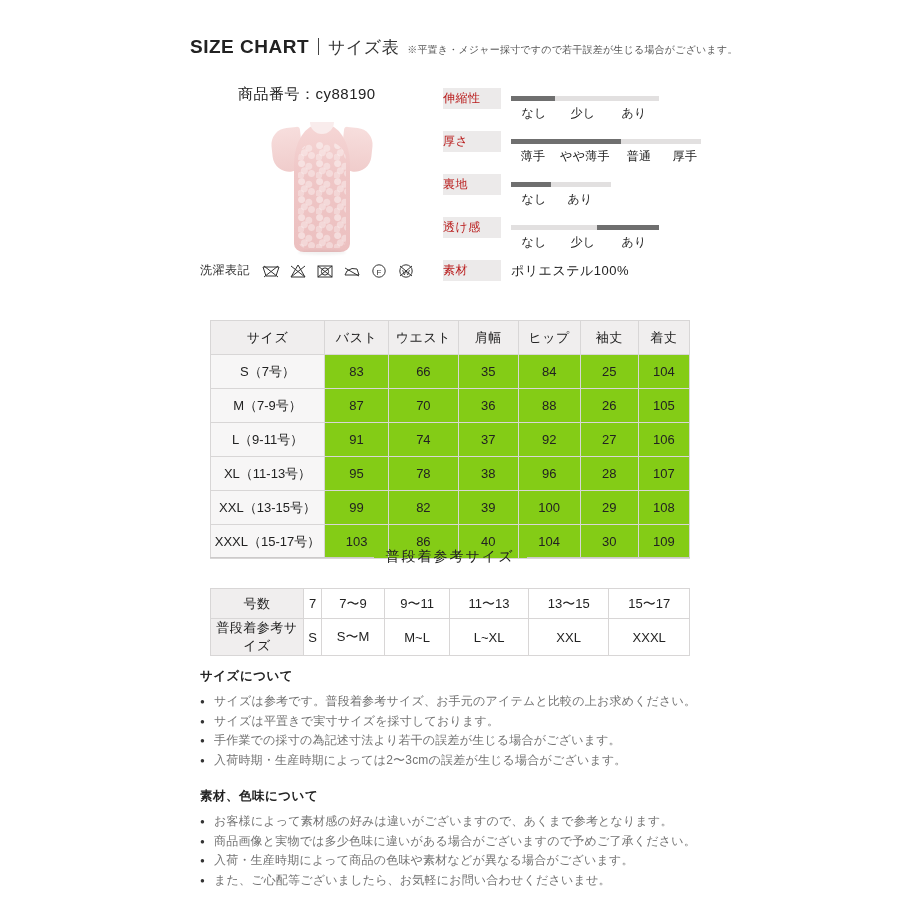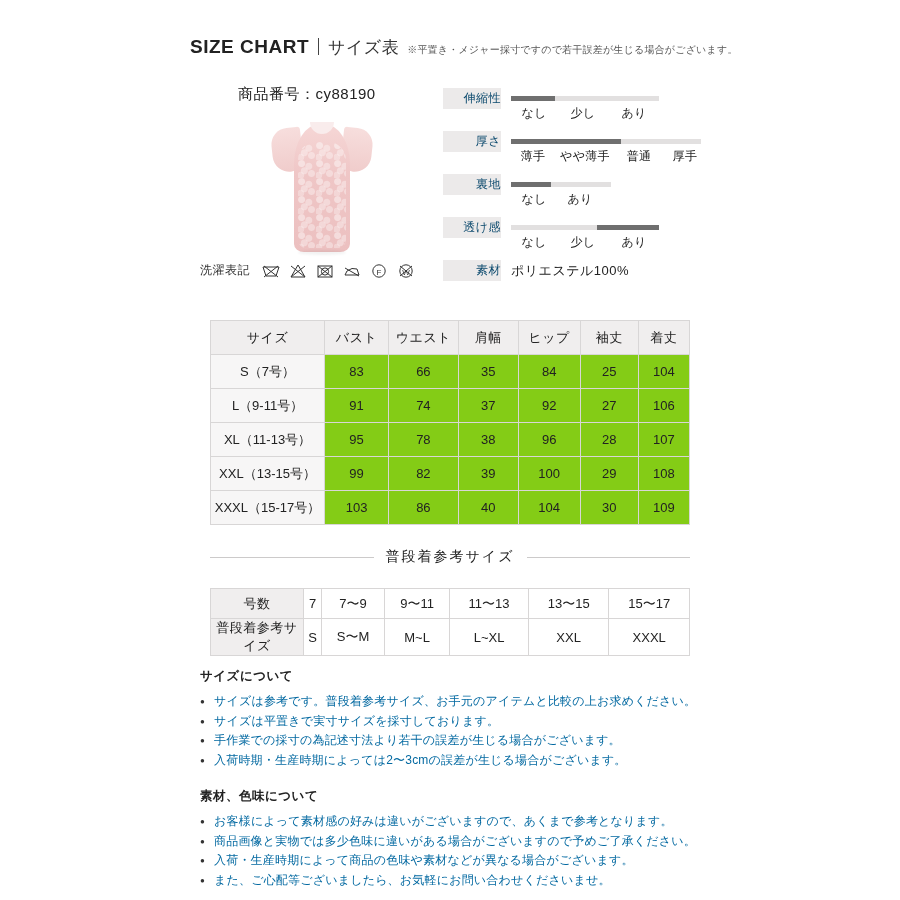--- a/index.html
+++ b/index.html
@@ -174,23 +174,23 @@
     display: flex;
     align-items: flex-start;
     margin-bottom: 9px;
     height: 34px;
   }
   .prop-label {
     width: 58px;
     height: 21px;
     line-height: 21px;
     background: #eceaea;
-    text-align: right;
+    text-align: left;
     font-size: 12px;
-    color: #0c4a6e;
+    color: #b91c1c;
     letter-spacing: 0.5px;
     flex: none;
   }
   .prop-right {
     margin-left: 10px;
     position: relative;
   }
   .meter {
     height: 5px;
     background: #e2e0e0;
@@ -312,21 +312,21 @@
     letter-spacing: 0.5px;
   }
   .notes h4.second { margin-top: 18px; }
   .notes ul {
     list-style: none;
     margin: 0;
     padding: 0;
   }
   .notes li {
     font-size: 12px;
-    color: #0369a1;
+    color: #737373;
     line-height: 19.5px;
     letter-spacing: 0.2px;
     position: relative;
     padding-left: 14px;
   }
   .notes li::before {
     content: "●";
     position: absolute;
     left: 0;
     top: 0;
@@ -490,20 +490,29 @@
       <tr>
         <td>S（7号）</td>
         <td>83</td>
         <td>66</td>
         <td>35</td>
         <td>84</td>
         <td>25</td>
         <td>104</td>
       </tr>
       <tr>
+        <td>M（7-9号）</td>
+        <td>87</td>
+        <td>70</td>
+        <td>36</td>
+        <td>88</td>
+        <td>26</td>
+        <td>105</td>
+      </tr>
+      <tr>
         <td>L（9-11号）</td>
         <td>91</td>
         <td>74</td>
         <td>37</td>
         <td>92</td>
         <td>27</td>
         <td>106</td>
       </tr>
       <tr>
         <td>XL（11-13号）</td>

